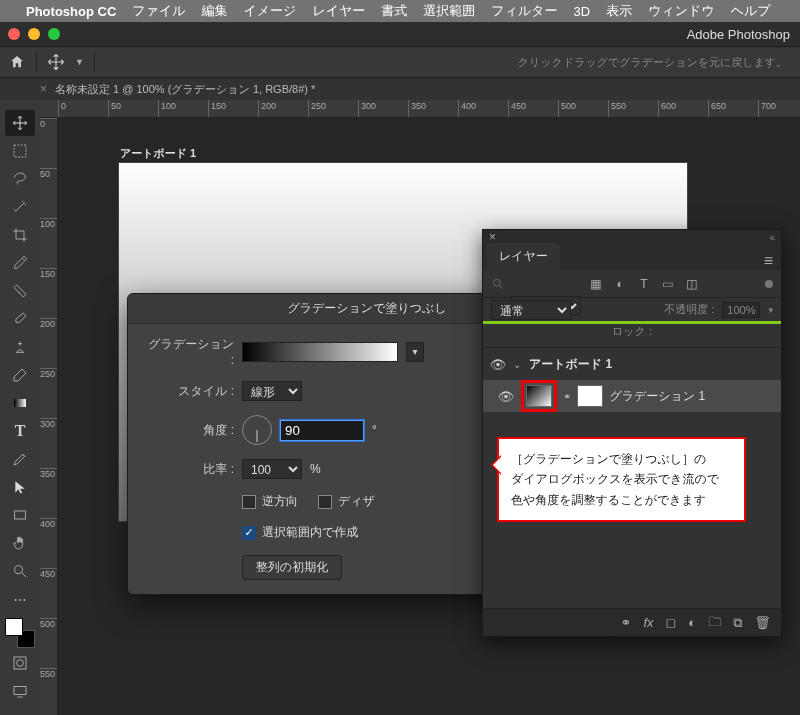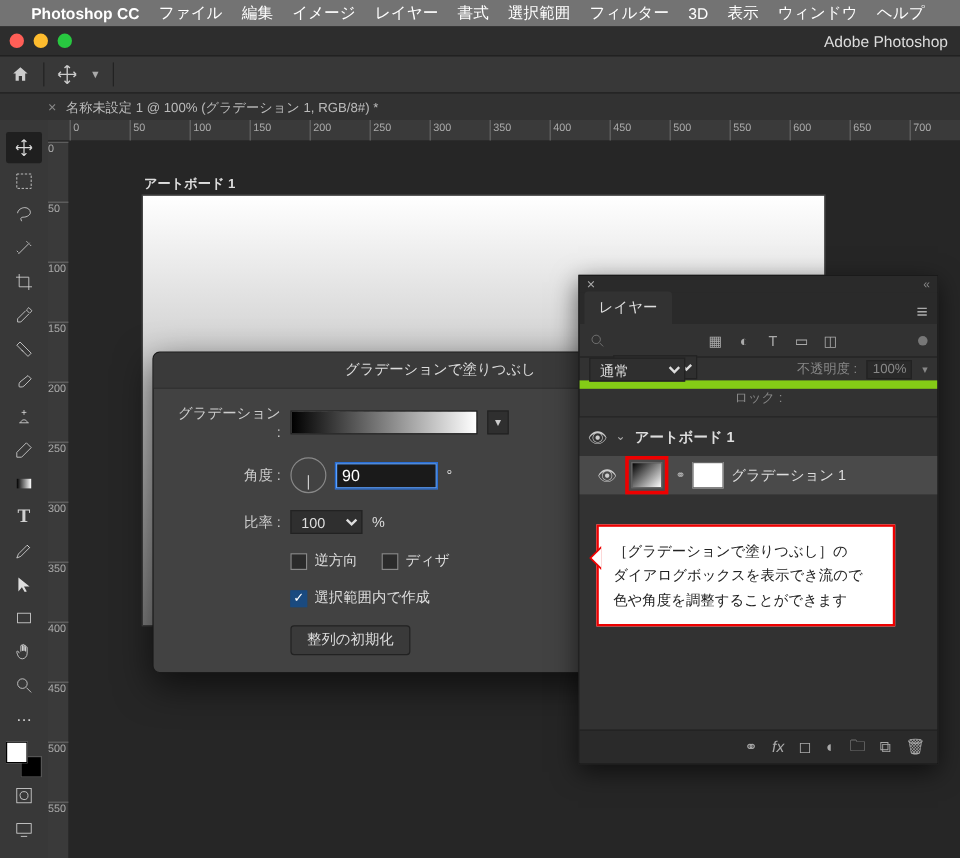--- a/index.html
+++ b/index.html
@@ -235,21 +235,21 @@
   .panel-drag .chev{color:#888;font-size:10px;}
   .panel-tabs{
     height:26px; display:flex; align-items:flex-end; background:#2a2a2a; padding-left:4px; gap:4px;
   }
   .panel-tab{ padding:5px 12px; font-size:12px; color:#ddd; background:#323232; border-radius:3px 3px 0 0;}
   .panel-tabs .menu{ margin-left:auto; padding:0 8px; color:#aaa;}
   .panel-filterbar{ height:28px; display:flex; align-items:center; gap:6px; padding:0 8px; border-bottom:1px solid #222;}
   .panel-filterbar select{flex:0 0 70px;margin-top:44px;}
   .panel-filterbar .ficon{width:18px;height:18px;display:flex;align-items:center;justify-content:center;color:#aaa;font-size:12px;}
   .panel-filterbar .toggle{margin-left:auto;width:8px;height:8px;border-radius:50%;background:#777;}
-  .panel-blend{height:26px;display:flex;align-items:center;gap:8px;padding:0 8px;border-bottom:7px solid #84cc16;font-size:11px;color:#888;}
+  .panel-blend{height:26px;display:flex;align-items:center;gap:8px;padding:0 8px;border-bottom:3px solid #84cc16;font-size:11px;color:#888;}
   .panel-blend select{flex:0 0 80px;}
   .panel-blend .spacer{flex:1;}
   .panel-blend .val{background:#2a2a2a;padding:1px 4px;border:1px solid #222;color:#888;}
   .panel-lock{height:24px;display:flex;align-items:center;gap:8px;padding:0 8px;border-bottom:1px solid #222;font-size:11px;color:#888;flex-direction:column;}
   .panel-lock .licon{width:16px;text-align:center;color:#888;}
   .layer-list{min-height:260px;background:#323232;}
   .layer-row{display:flex;align-items:center;height:32px;padding:0 6px;gap:6px;font-size:12px;color:#ddd;}
   .layer-row.selected{background:#4a4a4a;}
   .vis-eye{width:18px;text-align:center;font-size:13px;color:#ccc;}
   .disclose{width:10px;color:#aaa;font-size:10px;}
@@ -325,20 +325,21 @@
       </svg>
   </span>
   <span class="sep"></span>
   <span>
     <svg width="18" height="18" viewBox="0 0 24 24" stroke="#ccc" fill="none" stroke-width="1.5">
       <path d="M12 2v20M2 12h20M12 2l-3 3M12 2l3 3M12 22l-3-3M12 22l3-3M2 12l3-3M2 12l3 3M22 12l-3-3M22 12l-3 3"></path>
     </svg>
   </span>
   <span style="font-size:9px;color:#aaa;">▼</span>
   <span class="sep"></span>
+  <span class="hint">クリックドラッグでグラデーションを元に戻します。</span>
 </div>
 
 <div class="doc-tabs">
   <div class="doc-tab">
     <span class="tab-close">×</span>
     <span>名称未設定 1 @ 100% (グラデーション 1, RGB/8#) *</span>
   </div>
 </div>
 
 <div class="h-ruler">
@@ -487,20 +488,26 @@
 </div>
 
 <div class="dialog">
   <div class="dialog-title">グラデーションで塗りつぶし</div>
   <div class="dialog-body">
     <div class="dialog-form">
       <div class="form-row">
         <div class="form-label">グラデーション :</div>
         <div class="grad-preview"></div>
         <div class="dropd">▾</div>
+      </div>
+      <div class="form-row">
+        <div class="form-label">スタイル :</div>
+        <select style="width:60px;">
+          <option>線形</option>
+        </select>
       </div>
       <div class="form-row">
         <div class="form-label">角度 :</div>
         <div class="angle-dial"></div>
         <input class="angle-input" value="90" style="">
         <span>°</span>
       </div>
       <div class="form-row">
         <div class="form-label">比率 :</div>
         <select style="width:60px;">

